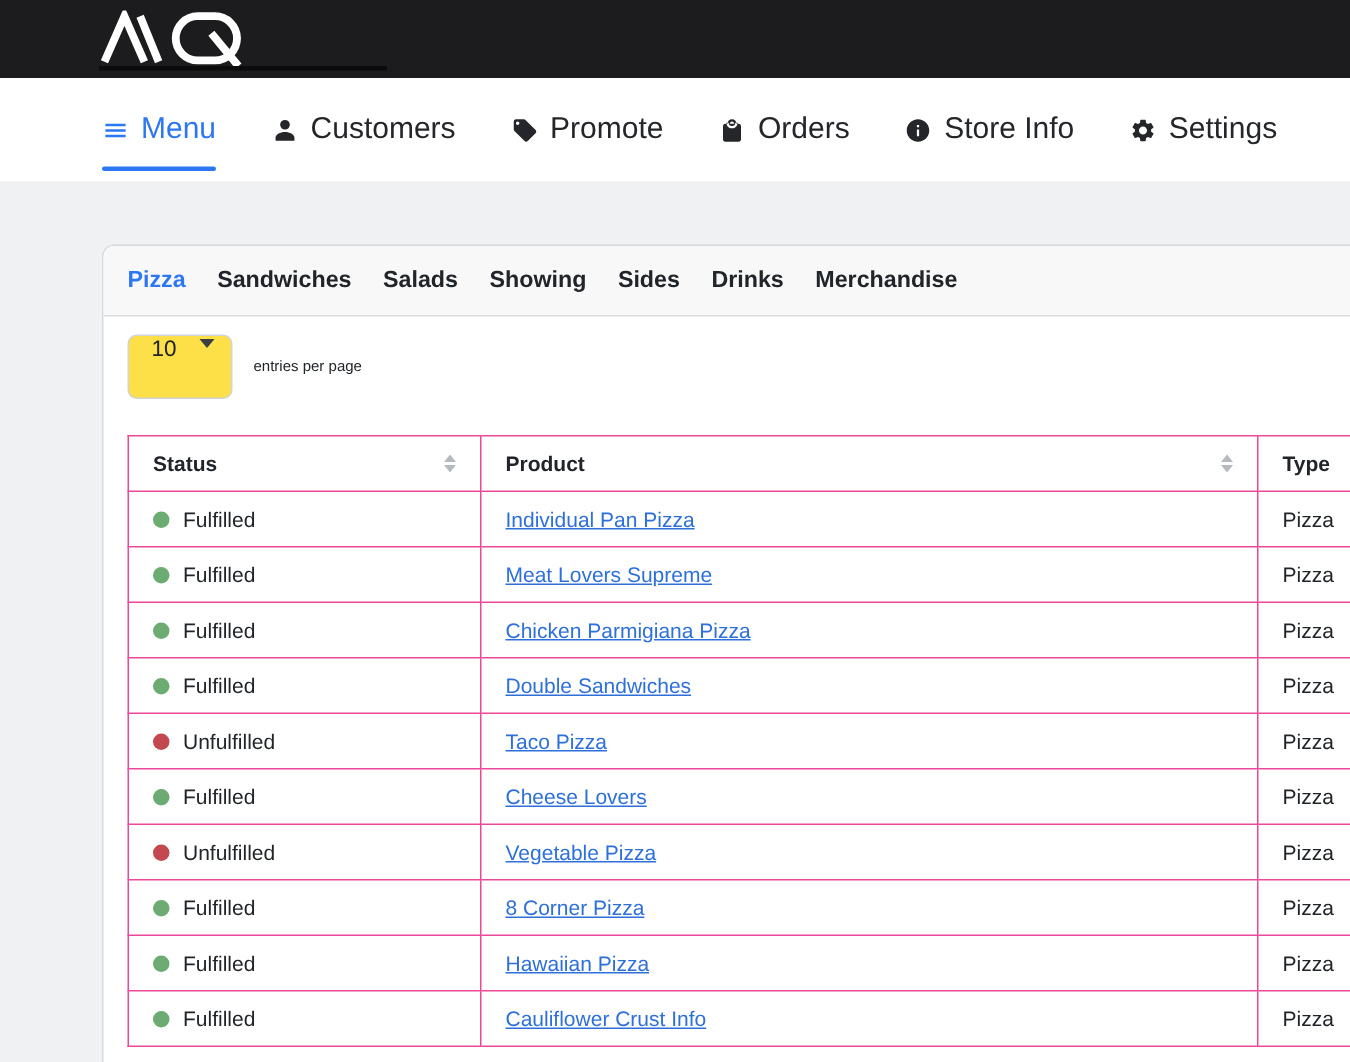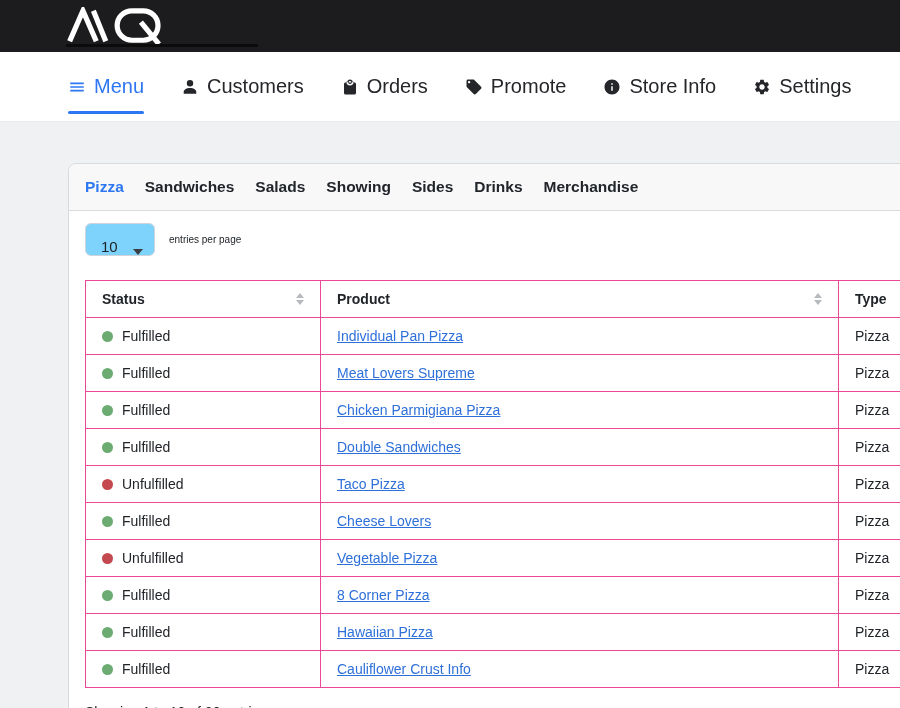--- a/index.html
+++ b/index.html
@@ -71,23 +71,23 @@
   .tab {
     font-size: 15.5px; font-weight: bold; color: #212529;
     cursor: pointer; white-space: nowrap;
   }
   .tab.active { color: var(--accent); }
 
   .card-body { padding: 12px 16px 0 16px; }
 
   .page-size-row { display: flex; align-items: center; gap: 14px; margin-bottom: 24px; }
   .select {
-    width: 70px; height: 33px;
-    border: 1px solid #ced4da; border-radius: 6px; background: #7dd3fc;
-    display: flex; align-items: flex-end; justify-content: space-between;
+    width: 70px; height: 43px;
+    border: 1px solid #ced4da; border-radius: 6px; background: #fde047;
+    display: flex; align-items: flex-start; justify-content: space-between;
     padding: 0 11px 0 15px; font-size: 15px; cursor: pointer;
   }
   .chevron {
     width: 0; height: 0; margin-top: 2px;
     border-left: 5px solid transparent; border-right: 5px solid transparent;
     border-top: 6px solid #3a3d41;
   }
   .entries-label { font-size: 10px; }
 
   
@@ -152,34 +152,34 @@
           <path d="M12 11.2a4.3 4.3 0 1 0-4.3-4.3A4.3 4.3 0 0 0 12 11.2zm0 2.2c-4.2 0-8.4 2.1-8.4 5.2V21h16.8v-2.4c0-3.1-4.2-5.2-8.4-5.2z"></path>
         </svg>
       </span>
       <span>Customers</span>
 
     </div>
 
     <div class="nav-item">
       <span class="nav-icon">
         <svg viewBox="0 0 24 24">
+          <path d="M21.41 11.58l-9-9C12.05 2.22 11.55 2 11 2H4c-1.1 0-2 .9-2 2v7c0 .55.22 1.05.59 1.42l9 9c.36.36.86.58 1.41.58s1.05-.22 1.41-.59l7-7c.37-.36.59-.86.59-1.41s-.23-1.06-.59-1.42zM5.5 7C4.67 7 4 6.33 4 5.5S4.67 4 5.5 4 7 4.67 7 5.5 6.33 7 5.5 7z"></path>
+        </svg>
+      </span>
+      <span>Promote</span>
+
+    </div>
+
+    <div class="nav-item">
+      <span class="nav-icon">
+        <svg viewBox="0 0 24 24">
           <path d="M18 6h-2c0-2.21-1.79-4-4-4S8 3.79 8 6H6c-1.1 0-2 .9-2 2v12c0 1.1.9 2 2 2h12c1.1 0 2-.9 2-2V8c0-1.1-.9-2-2-2zm-6-2c1.1 0 2 .9 2 2h-4c0-1.1.9-2 2-2zm0 6c-2.76 0-5-2.24-5-5h2c0 1.66 1.34 3 3 3s3-1.34 3-3h2c0 2.76-2.24 5-5 5z"></path>
         </svg>
       </span>
       <span>Orders</span>
-
-    </div>
-
-    <div class="nav-item">
-      <span class="nav-icon">
-        <svg viewBox="0 0 24 24">
-          <path d="M21.41 11.58l-9-9C12.05 2.22 11.55 2 11 2H4c-1.1 0-2 .9-2 2v7c0 .55.22 1.05.59 1.42l9 9c.36.36.86.58 1.41.58s1.05-.22 1.41-.59l7-7c.37-.36.59-.86.59-1.41s-.23-1.06-.59-1.42zM5.5 7C4.67 7 4 6.33 4 5.5S4.67 4 5.5 4 7 4.67 7 5.5 6.33 7 5.5 7z"></path>
-        </svg>
-      </span>
-      <span>Promote</span>
 
     </div>
 
     <div class="nav-item">
       <span class="nav-icon">
         <svg viewBox="0 0 24 24">
           <path d="M12 2C6.48 2 2 6.48 2 12s4.48 10 10 10 10-4.48 10-10S17.52 2 12 2zm1 15h-2v-6h2v6zm0-8h-2V7h2v2z"></path>
         </svg>
       </span>
       <span>Store Info</span>

